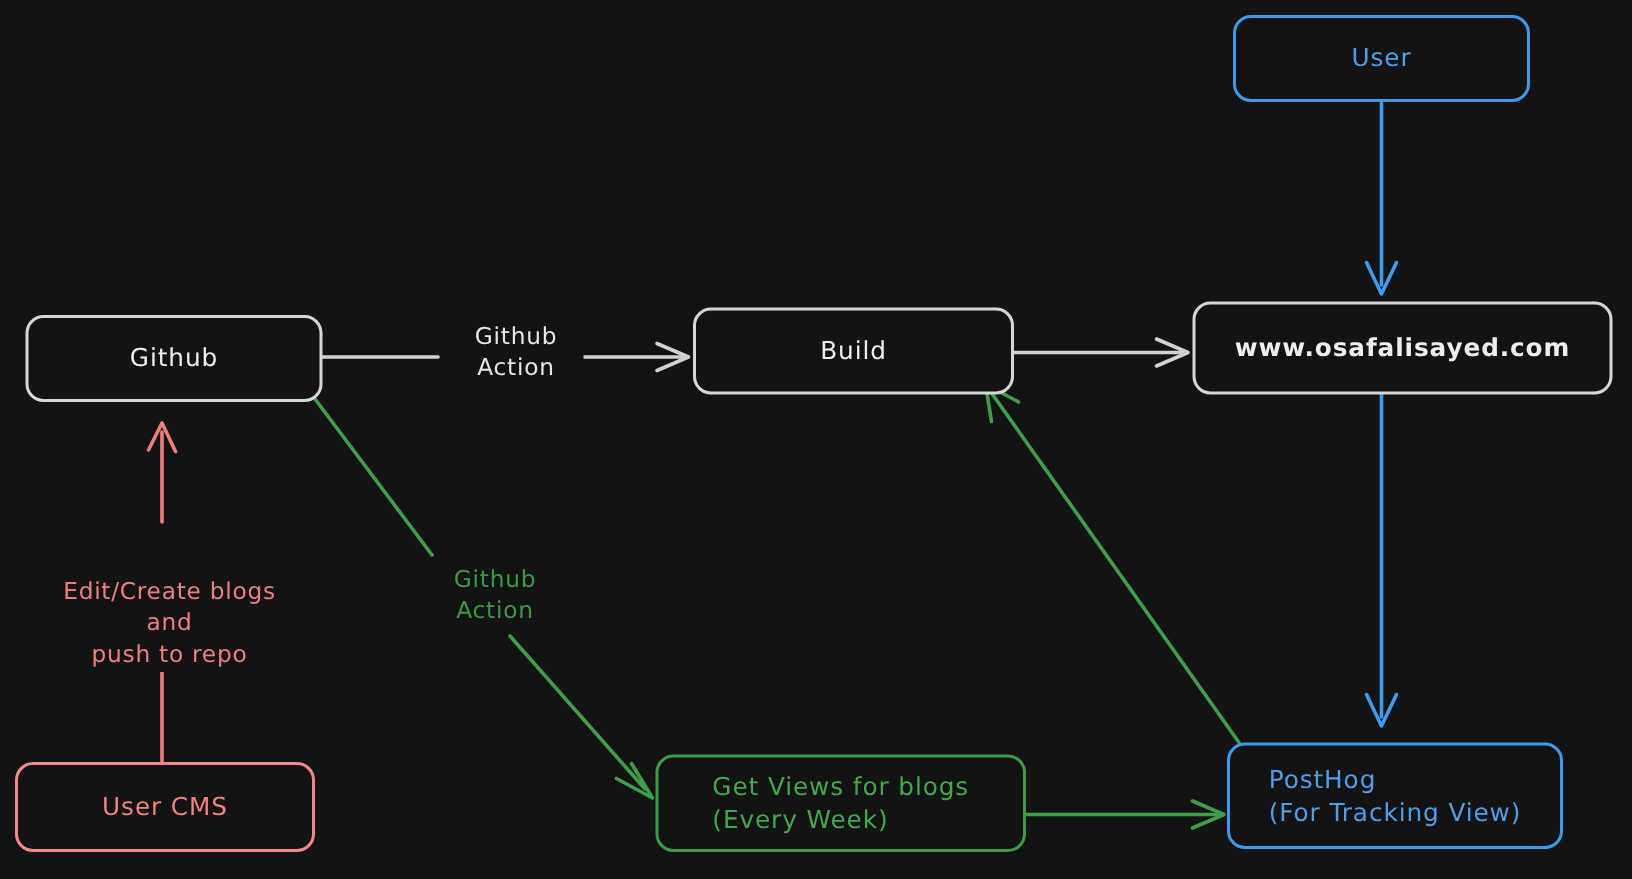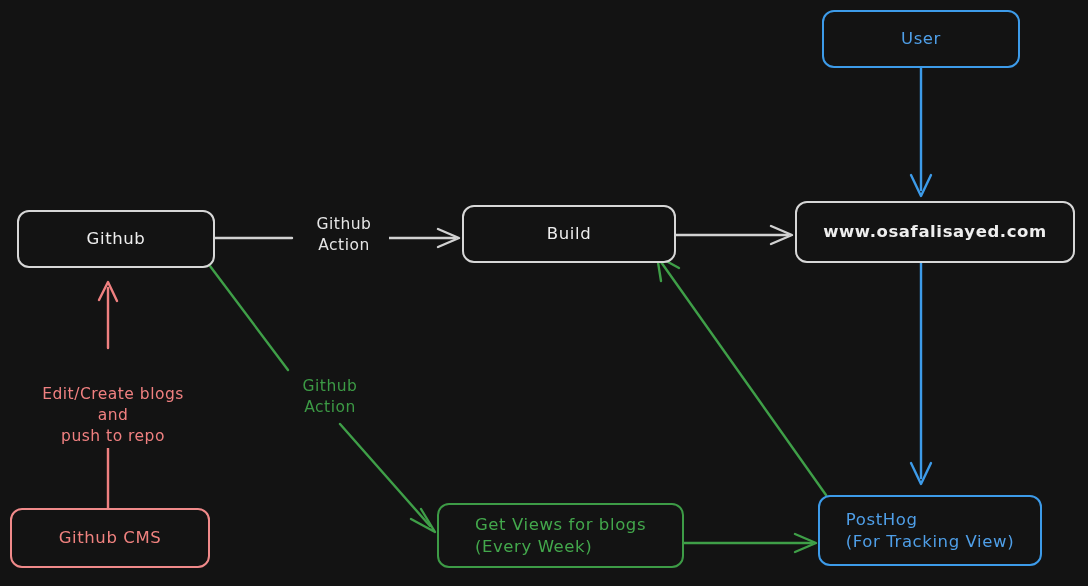--- a/index.html
+++ b/index.html
@@ -96,21 +96,21 @@
   </svg>
 
   <div class="node white" style="left:17px;top:210px;width:198px;height:58px;">Github</div>
 
   <div class="node white" style="left:462px;top:205px;width:214px;height:58px;">Build</div>
 
   <div class="node white" style="left:795px;top:201px;width:280px;height:62px;font-weight:bold;">www.osafalisayed.com</div>
 
   <div class="node blue" style="left:822px;top:10px;width:198px;height:58px;">User</div>
 
-  <div class="node red" style="left:10px;top:508px;width:200px;height:60px;">Github CMS</div>
+  <div class="node red" style="left:10px;top:508px;width:200px;height:60px;">User CMS</div>
 
   <div class="node green" style="left:437px;top:503px;width:247px;height:65px;">Get Views for blogs
 (Every Week)</div>
 
   <div class="node blue" style="left:818px;top:495px;width:224px;height:71px;">PostHog
 (For Tracking View)</div>
 
   <div class="edge-label white" style="left:299px;top:213px;width:80px;">Github
 Action</div>
 

